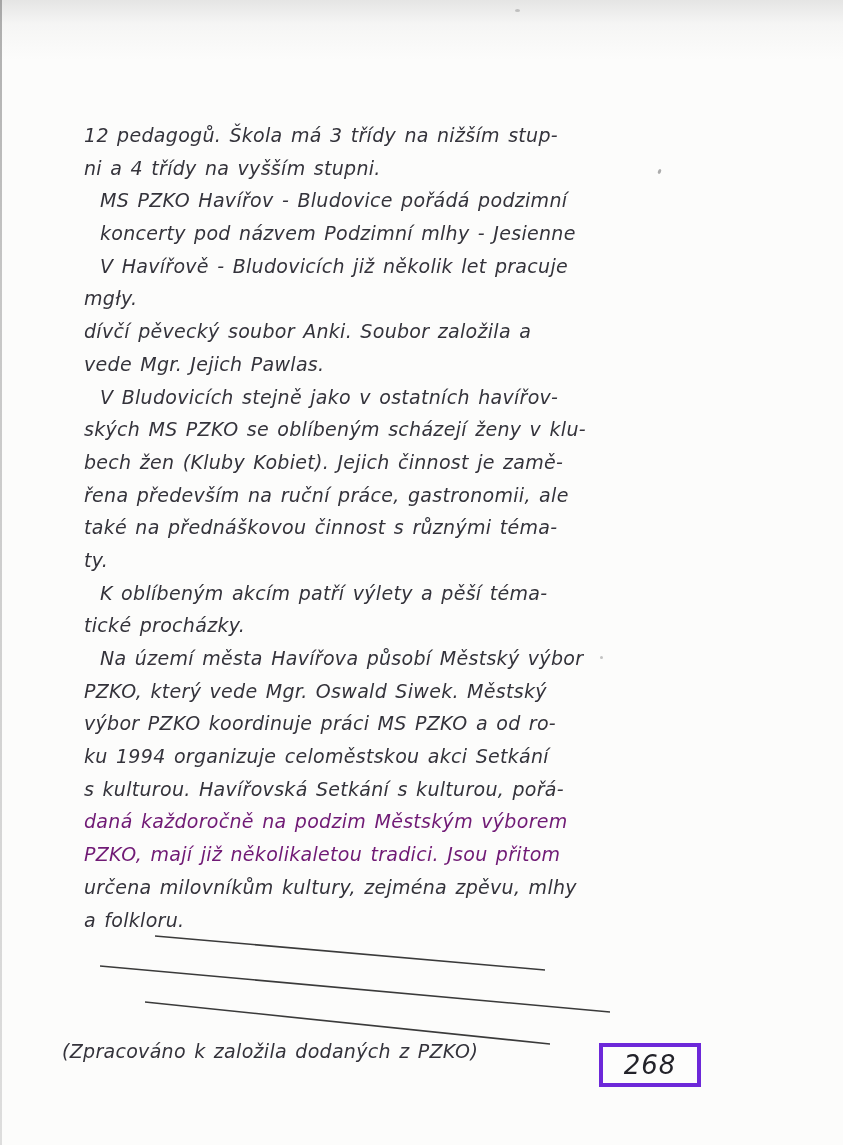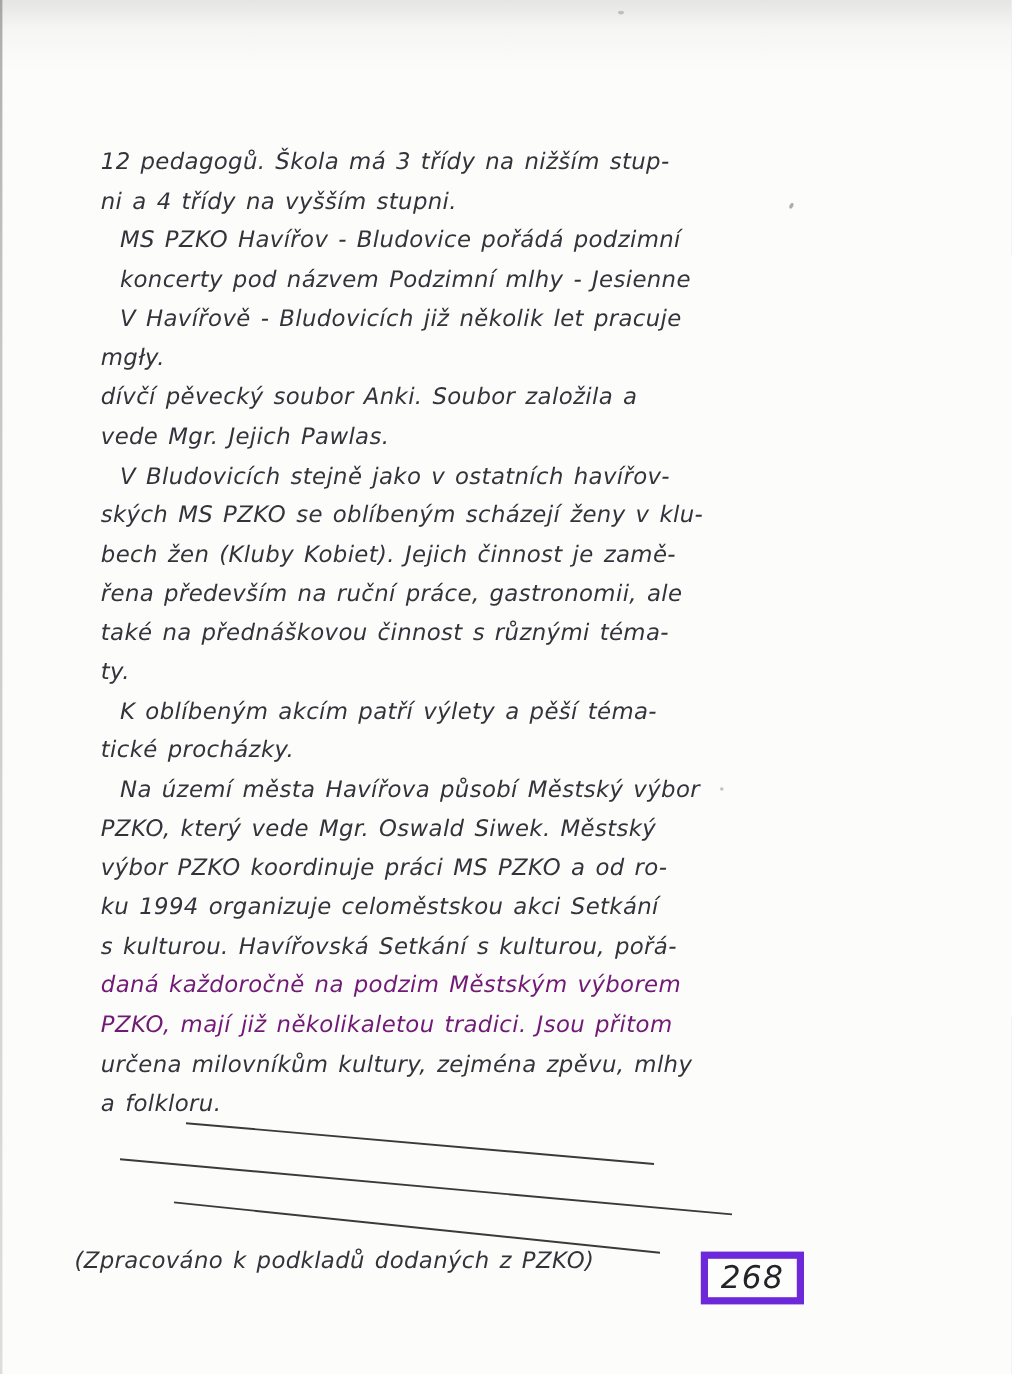--- a/index.html
+++ b/index.html
@@ -49,23 +49,23 @@
 
   
   .footnote {
     position:absolute; left:62px; top:1040px;
     font-style:italic; font-size:19px; letter-spacing:0.3px; word-spacing:2px;
     color:#34333b; white-space:nowrap;
   }
 
   
   .page-number-box {
-    position:absolute; left:584px; top:1043px;
-    width:86px; height:44px;
-    border:6px solid #6d28d9;
+    position:absolute; left:599px; top:1043px;
+    width:102px; height:44px;
+    border:4px solid #6d28d9;
     background:#fdfdfc;
     display:flex; align-items:center; justify-content:center;
     box-sizing:border-box;
   }
   .page-number {
     font-style:italic; font-size:26px; color:#23232a; letter-spacing:1px;
   }
 </style>
 </head>
 <body>
@@ -105,19 +105,19 @@
       <div class="hw-line">určena milovníkům kultury, zejména zpěvu, mlhy</div>
       <div class="hw-line">a folkloru.</div>
     </div>
 
   <svg class="strike" id="strike-svg" width="540" height="130">
       <line x1="65" y1="12" x2="455" y2="46" stroke="#3a3a3a" stroke-width="1.6"></line>
       <line x1="10" y1="42" x2="520" y2="88" stroke="#3a3a3a" stroke-width="1.6"></line>
       <line x1="55" y1="78" x2="460" y2="120" stroke="#3a3a3a" stroke-width="1.6"></line>
     </svg>
 
-  <div class="footnote">(Zpracováno k podkladů dodaných z PZKO)</div>
+  <div class="footnote">(Zpracováno k založila dodaných z PZKO)</div>
 
   <div class="page-number-box">
     <span class="page-number">268</span>
   </div>
 
 </div>
 
 </body></html>

